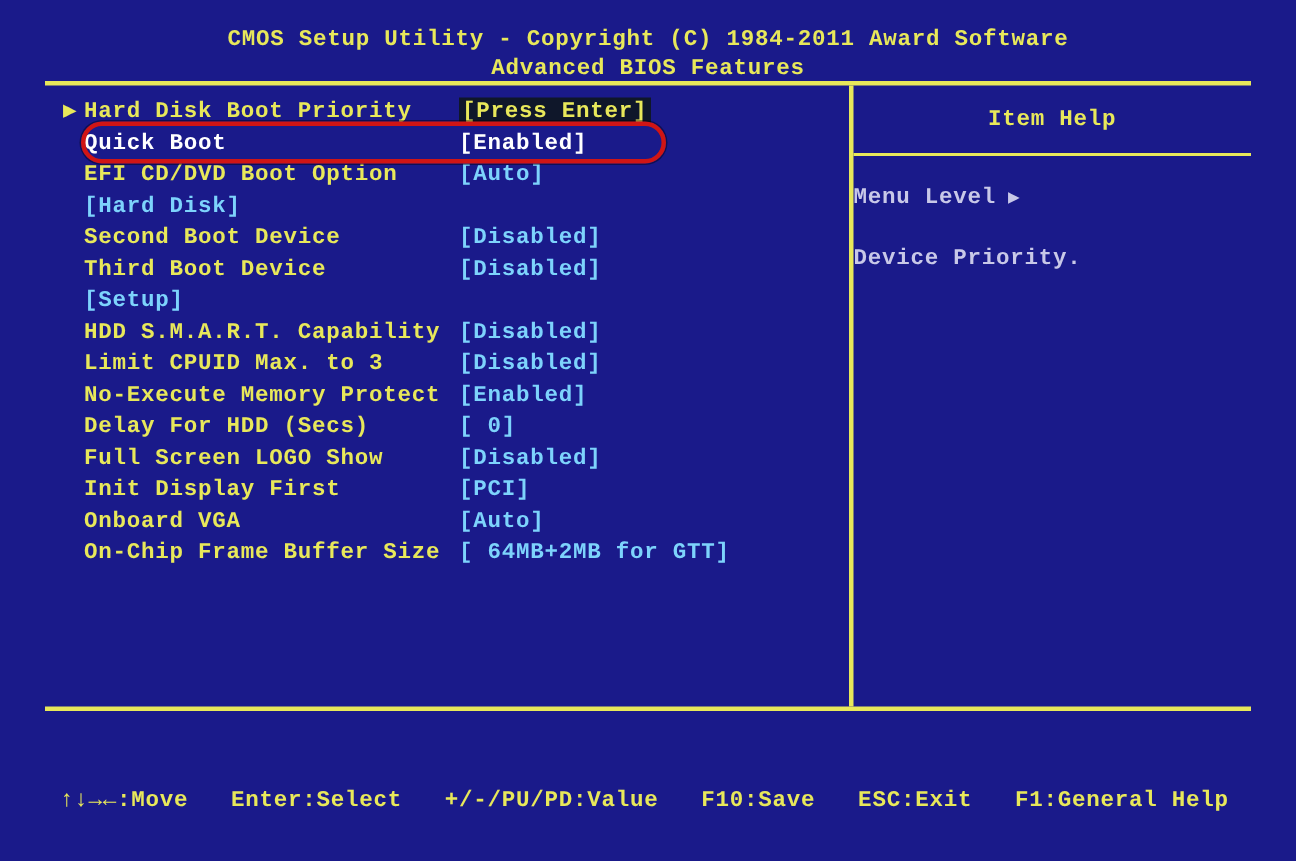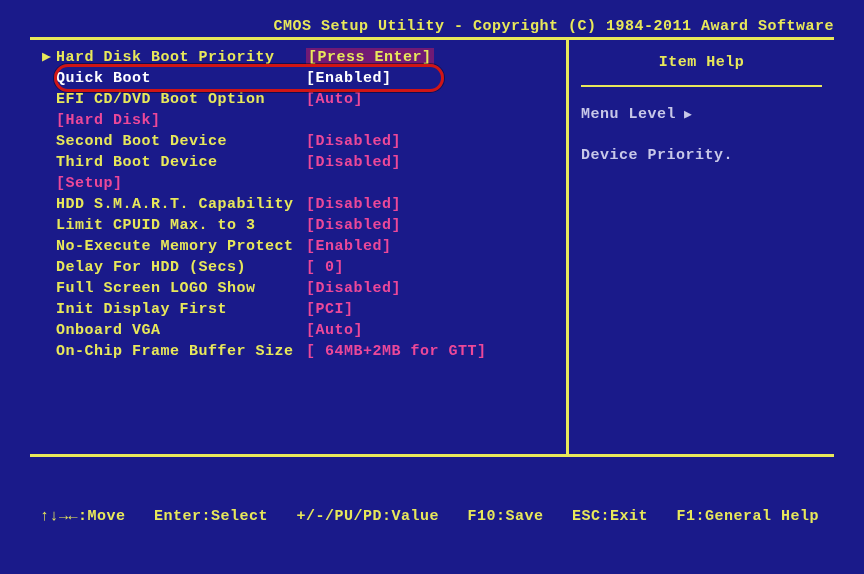--- a/index.html
+++ b/index.html
@@ -10,56 +10,56 @@
       font-size: 15px; font-weight: bold;
       letter-spacing: 0.5px;
       overflow: hidden;
     }
     .screen {
       width: 864px; height: 574px;
       background: #1a1a8a;
       padding: 18px 30px 0 30px;
       position: relative;
     }
-    .header { text-align: right; color: #e8e85a; margin-bottom: 0; }
+    .header { text-align: center; color: #e8e85a; margin-bottom: 0; }
     .header .line1 { margin-bottom: 2px; }
     .panels {
       display: flex;
       height: 420px;
       border-top: 3px solid #e8e85a;
       border-bottom: 3px solid #e8e85a;
     }
     .left-panel {
       flex: 1;
       border-right: 3px solid #e8e85a;
       padding: 8px 8px 8px 12px;
       position: relative;
     }
     .right-panel {
       width: 265px;
-      padding: 8px 12px;
+      padding: 8px 0;
     }
     .right-title {
       text-align: center;
       color: #e8e85a;
       padding: 6px 0 14px 0;
       border-bottom: 2px solid #e8e85a;
       margin-bottom: 18px;
     }
     .menu-row {
       display: flex;
       color: #e8e85a;
       margin-bottom: 2px;
       line-height: 19px;
       align-items: center;
     }
     .menu-row .pointer { width: 14px; color: #e8e85a; }
     .menu-row .label { flex: 0 0 250px; white-space: pre; }
-    .menu-row .value { color: #ec4899; white-space: pre; }
-    .selected .value { background: #701a75; color: #e8e85a; padding: 0 2px; }
+    .menu-row .value { color: #7dd3fc; white-space: pre; }
+    .selected .value { background: #0f172a; color: #e8e85a; padding: 0 2px; }
     .highlight-box {
       position: absolute;
       border: 3px solid #d01515;
       border-radius: 14px;
       box-shadow: 0 0 0 1px rgba(0,0,0,0.4);
       left: 24px; top: 24px;
       width: 390px; height: 28px;
       pointer-events: none;
     }
     .hl-row { color: #fff; font-family: Liberation Mono, monospace; }
@@ -75,20 +75,21 @@
       line-height: 20px;
       white-space: pre;
     }
   </style>
 </head>
 <body>
 
 <div class="screen">
   <div class="header">
     <div class="line1">CMOS Setup Utility - Copyright (C) 1984-2011 Award Software</div>
+    <div class="line2">Advanced BIOS Features</div>
   </div>
 
   <div class="panels">
     <div class="left-panel">
       <div id="menu-container">
           <div class="menu-row selected">
             <span class="pointer">▶</span>
             <span class="label">Hard Disk Boot Priority</span>
             <span class="value">[Press Enter]</span>
           </div>

